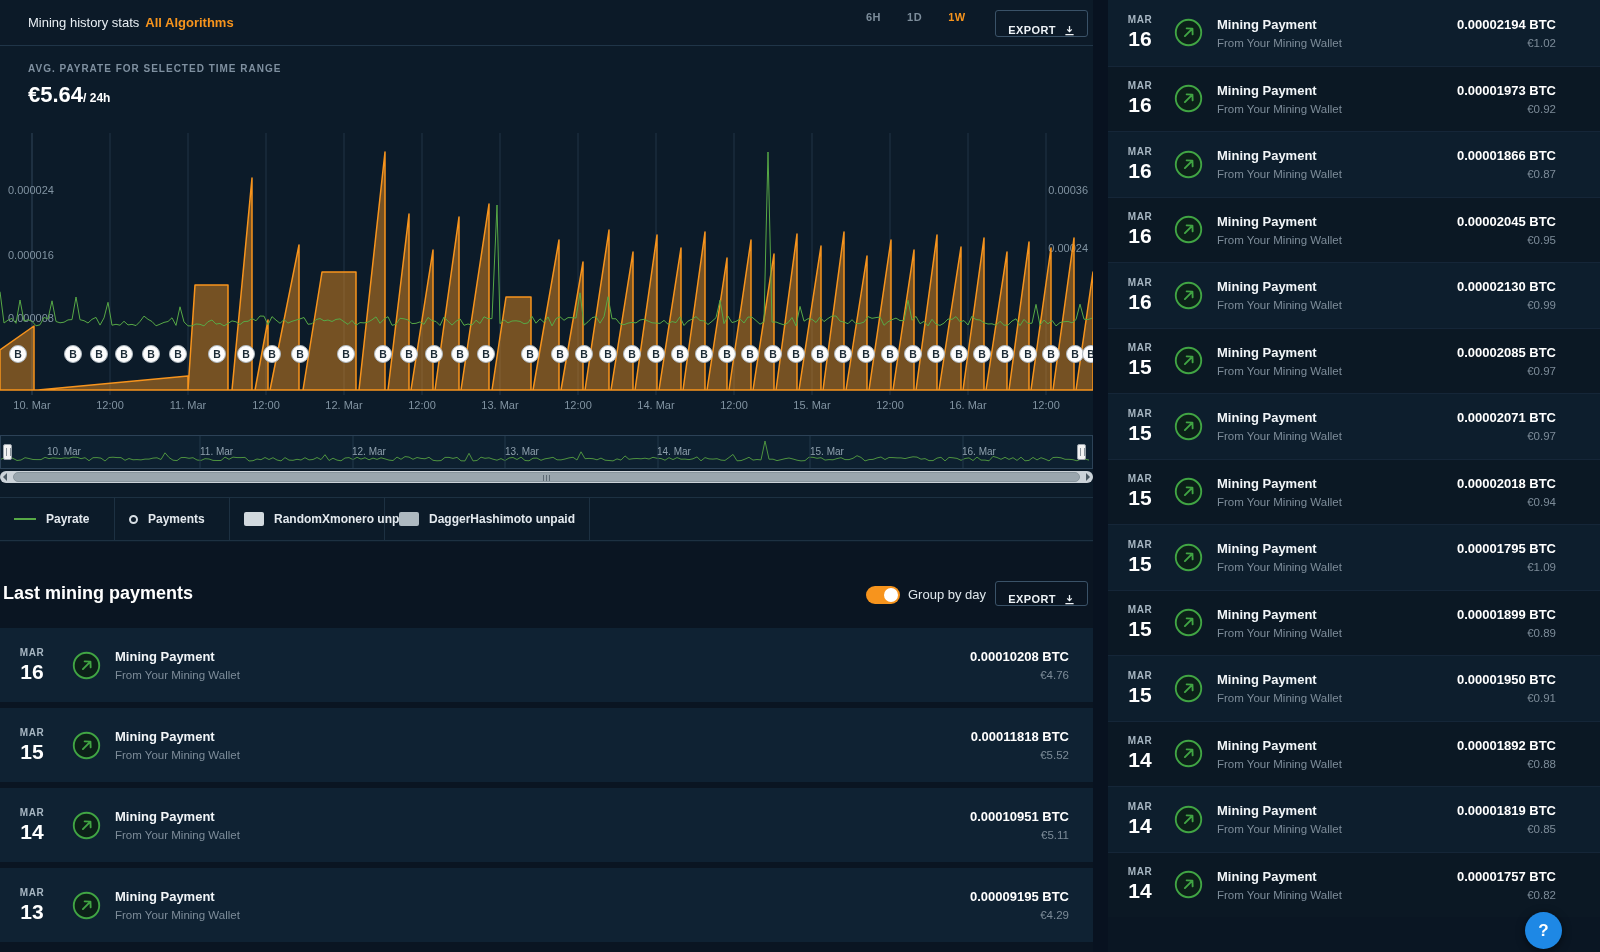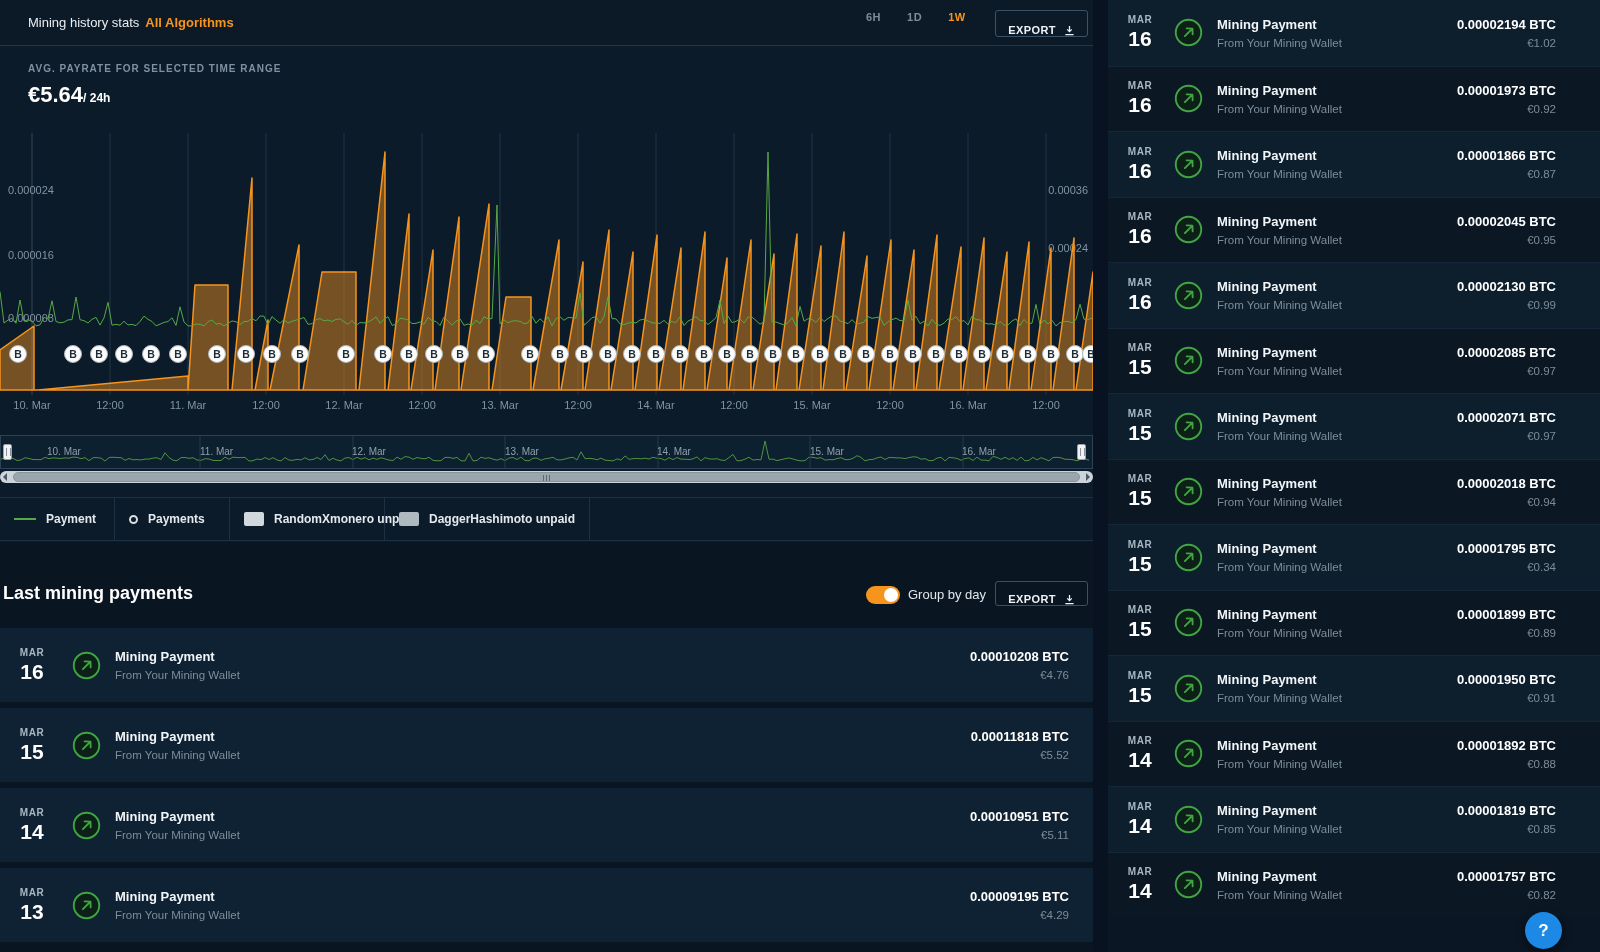--- a/index.html
+++ b/index.html
@@ -277,21 +277,21 @@
       <div class="sb-arrow left"></div>
       <div class="sb-thumb">
           <div class="sb-grip"></div>
         </div>
       <div class="sb-arrow right"></div>
     </div>
 
     <div class="legend">
         <div class="legend-item">
           <span class="swatch line" style="background: rgb(87, 169, 70);"></span>
-          <span class="legend-label">Payment</span>
+          <span class="legend-label">Payrate</span>
         </div>
         <div class="legend-item">
           <span class="swatch circle" style="border-color: rgb(215, 222, 228);"></span>
           <span class="legend-label">Payments</span>
         </div>
         <div class="legend-item">
           <span class="swatch square" style="background: rgb(210, 217, 222);"></span>
           <span class="legend-label">RandomXmonero unpaid</span>
         </div>
         <div class="legend-item">
@@ -583,21 +583,21 @@
         <circle cx="14" cy="14" r="12.3" fill="#0c2018" stroke="#41a544" stroke-width="1.8"></circle>
         <path d="M10.5 17.5 L17.5 10.5 M12.2 10 L17.8 10.2 L18 15.8" stroke="#41a544" stroke-width="1.8" fill="none" stroke-linecap="round" stroke-linejoin="round"></path>
       </svg>
     </span>
     <div class="pay-main">
       <div class="pay-title">Mining Payment</div>
       <div class="pay-sub">From Your Mining Wallet</div>
     </div>
     <div class="pay-amounts">
       <div class="pay-btc">0.00001795 BTC</div>
-      <div class="pay-fiat">€0.34</div>
+      <div class="pay-fiat">€1.09</div>
     </div>
   </div>
 
   <div class="pay-row">
     <div class="pay-date">
       <div class="mon">MAR</div>
       <div class="day">15</div>
     </div>
     <span class="pay-icon">
       <svg width="29" height="29" viewBox="0 0 28 28">

